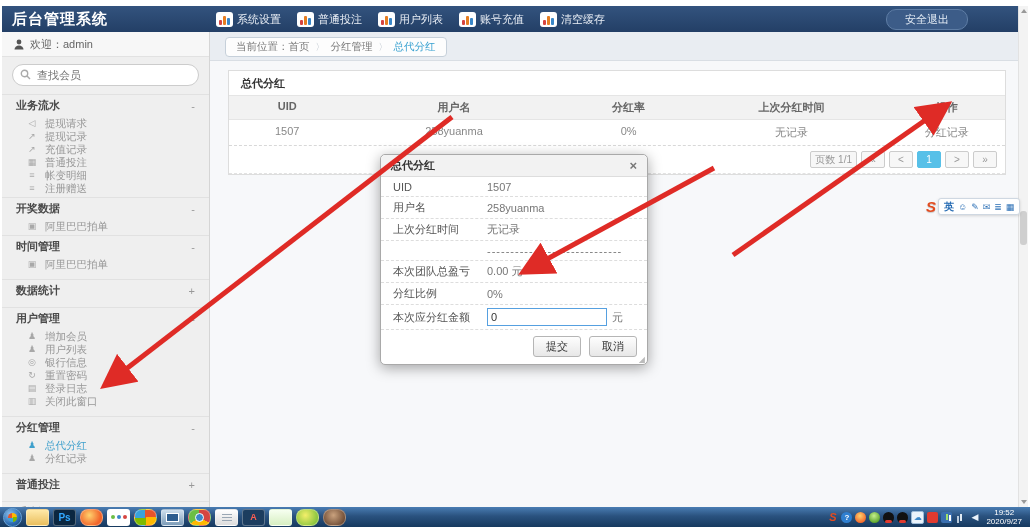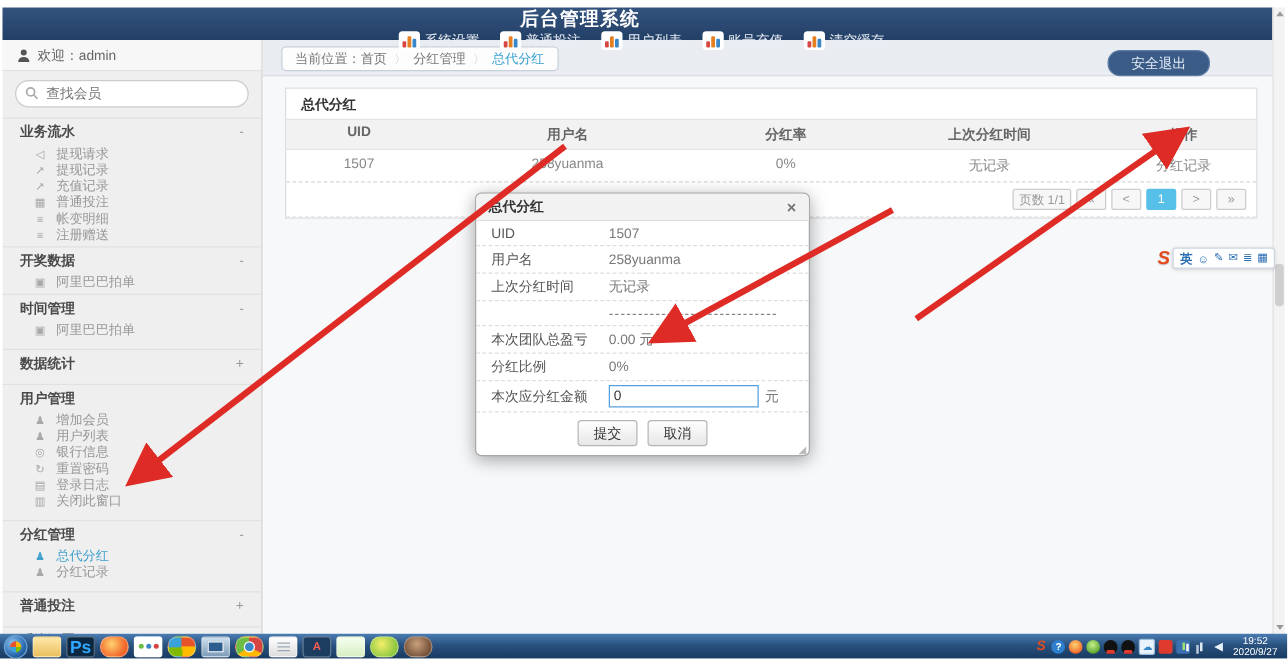--- a/index.html
+++ b/index.html
@@ -1,20 +1,20 @@
 <!DOCTYPE html>
 <html><head>
 <meta charset="utf-8">
 <style>
   html,body{margin:0;padding:0;background:#fff;}
   .screen{position:relative;width:1030px;height:527px;background:#fff;overflow:hidden;
           font-family:"Liberation Sans","DejaVu Sans",sans-serif;-webkit-font-smoothing:antialiased;}
   
   .topbar{position:absolute;left:2px;top:6px;right:12px;height:26px;
-          background:linear-gradient(#33537e,#233f66);display:flex;align-items:center;z-index:5;flex-direction:column;}
+          background:linear-gradient(#33537e,#233f66);display:flex;align-items:center;z-index:5;}
   .apptitle{color:#fff;font-size:15px;font-weight:bold;padding-left:10px;width:198px;letter-spacing:1px;}
   .topnav{display:flex;gap:16px;margin-left:6px;}
   .navitem{display:flex;align-items:center;gap:4px;color:#e9eef5;font-size:11px;cursor:pointer;}
   .navicon{width:17px;height:15px;background:#fff;border-radius:3px;display:flex;align-items:flex-end;
            justify-content:center;gap:1px;padding:2px;box-sizing:border-box;}
   .navicon i{display:block;width:3px;border-radius:1px;}
   .nb1{height:5px;background:#d64541;} .nb2{height:9px;background:#e67e22;} .nb3{height:7px;background:#3a87c8;}
   .logout{margin-left:auto;margin-right:50px;background:#3c5c88;border:1px solid #5e7da5;color:#e3ebf4;
           font-size:11px;padding:2px 18px;border-radius:10px;cursor:pointer;}
   
@@ -64,21 +64,21 @@
            border-bottom:1px solid #ddd;padding:3px 10px;border-radius:5px 5px 0 0;}
   .modal-h b{font-size:11px;color:#333;}
   .modal-x{color:#777;font-size:13px;font-weight:bold;cursor:pointer;line-height:1;}
   .mrow{display:flex;align-items:center;padding:3px 12px;border-bottom:1px dashed #ddd;min-height:13px;}
   .mrow .ml{width:94px;flex:none;font-size:11px;color:#555;}
   .mrow .mv{font-size:11px;color:#777;}
   .mdash{color:#aaa;font-size:9px;letter-spacing:1px;}
   .amt{width:112px;height:16px;border:1px solid #56a0e0;font-size:11px;padding:0 3px;color:#333;outline:none;}
   .unit{font-size:11px;color:#777;margin-left:5px;}
   .hint{text-align:center;font-size:10.5px;color:#666;padding:5px 4px;border-bottom:1px dashed #ddd;}
-  .modal-f{display:flex;justify-content:center;gap:8px;padding:6px 10px 7px;position:relative;}
+  .modal-f{display:flex;justify-content:flex-end;gap:8px;padding:6px 10px 7px;position:relative;}
   .btn{font-size:11px;color:#333;background:linear-gradient(#fefefe,#e7e7e7);border:1px solid #b5b5b5;
        border-radius:3px;padding:2px 12px;cursor:pointer;}
   .resize{position:absolute;right:2px;bottom:0;color:#bbb;font-size:8px;}
   
   .ime{position:absolute;left:926px;top:198px;display:flex;align-items:center;z-index:15;}
   .slogo{color:#e34b1f;font-weight:bold;font-size:15px;font-style:italic;margin-right:2px;
          text-shadow:0 1px 1px rgba(0,0,0,.2);}
   .imebar{height:15px;background:#fff;border:1px solid #cfd8e2;border-radius:3px;display:flex;
           align-items:center;gap:4px;padding:0 5px;box-shadow:0 1px 3px rgba(0,0,0,.15);}
   .lang{color:#2b6fb5;font-size:10px;font-weight:bold;}
@@ -93,21 +93,21 @@
   .taskbar{position:absolute;left:0;right:0;bottom:0;height:20px;z-index:30;
            background:linear-gradient(#4a7db3,#2a527f 45%,#173providing96);background:linear-gradient(#4a7db3,#2a527f 45%,#16395f);
            display:flex;align-items:center;gap:4px;padding:0 3px;box-sizing:border-box;}
   .orb{width:17px;height:17px;border-radius:50%;flex:none;position:relative;
        background:radial-gradient(circle at 35% 30%,#8cc0ec,#2d6db3 60%,#16406e);border:1px solid #6aa3d6;}
   .orb::after{content:"";position:absolute;inset:4px;border-radius:50%;
        background:conic-gradient(#ffb900 0 25%,#7fba00 25% 50%,#3aa2da 50% 75%,#e6542c 75%);}
   .tbi{width:21px;height:15px;border-radius:3px;border:1px solid rgba(255,255,255,.3);flex:none;
        display:flex;align-items:center;justify-content:center;font-size:9px;font-weight:bold;color:#fff;}
   .i-folder{background:linear-gradient(#ffe9a8,#eabf5e);}
-  .i-ps{background:#0b2741;color:#31a8ff;font-size:14px;}
+  .i-ps{background:#0b2741;color:#31a8ff;font-size:10px;}
   .i-ff{background:radial-gradient(circle at 40% 35%,#ffd26e,#f2652a 70%);border-radius:8px;}
   .i-360{background:#fff;} .i-360 i{width:4px;height:4px;border-radius:50%;margin:0 1px;display:inline-block;}
   .d-g{background:#6cbe45;} .d-b{background:#3a87c8;} .d-r{background:#d64541;}
   .i-pin{background:conic-gradient(#e6542c 0 25%,#ffb900 25% 50%,#7fba00 50% 75%,#3aa2da 75%);border-radius:8px;}
   .i-pc{background:linear-gradient(#cfe0ee,#7d9cb8);} .i-pc i{width:11px;height:7px;background:#2d5d8f;border:1px solid #fff;display:block;}
   .i-chrome{border-radius:8px;background:conic-gradient(#d64541 0 33%,#ffb900 33% 66%,#6cbe45 66%);position:relative;}
   .i-chrome i{position:absolute;left:6px;top:3.5px;width:7px;height:7px;border-radius:50%;background:#3a87c8;border:1.5px solid #fff;}
   .i-note{background:linear-gradient(#fff,#dcdcdc);} .i-note i{width:10px;height:1px;background:#9aa7b4;box-shadow:0 3px #9aa7b4,0 -3px #9aa7b4;display:block;}
   .i-pdf{background:#1c3d5f;color:#ff5f52;font-size:9px;}
   .i-edit{background:linear-gradient(#f6fff0,#d7efc2);color:#4d9b2f;font-size:9px;}

